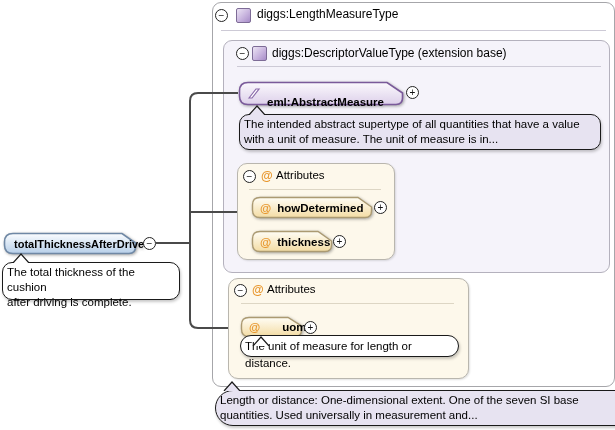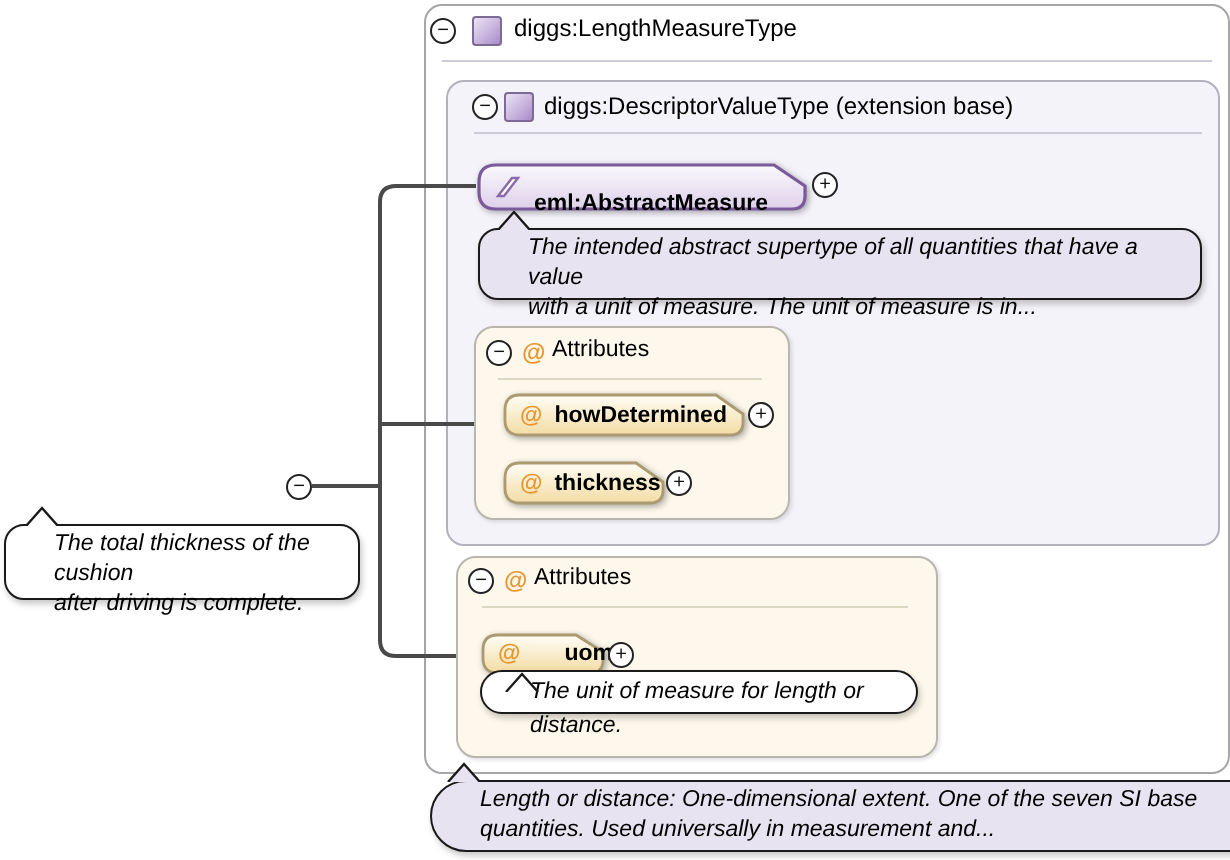--- a/index.html
+++ b/index.html
@@ -24,22 +24,22 @@
   .toggle{width:13px;height:13px;box-sizing:border-box;border:1.2px solid #222;border-radius:50%;
           background:#fff;display:flex;align-items:center;justify-content:center;
           font-size:10px;line-height:10px;font-weight:400;color:#111;cursor:pointer;}
   .at{color:#e8972e;font-weight:bold;font-size:12px;}
   
   .shape{display:flex;align-items:center;filter:drop-shadow(1px 1.5px 1.5px rgba(60,60,60,0.45));}
   .shape svg.bgshape{position:absolute;left:0;top:0;}
   .shape .lbl{position:relative;font-weight:bold;font-size:11.5px;white-space:nowrap;}
   
   .note{box-sizing:border-box;border:1px solid #1a1a1a;border-radius:10px;
-        font-size:11.5px;line-height:15px;padding:2px 24px;
-        box-shadow:1px 2px 3px rgba(0,0,0,0.22);font-style:italic;}
+        font-size:11.5px;line-height:15px;padding:2px 4px;
+        box-shadow:1px 2px 3px rgba(0,0,0,0.22);}
   .note-purple{background:#e7e3f1;}
   .note-white{background:#ffffff;}
   .pre{white-space:pre-line;}
   .pointer{width:18px;height:10px;}
 </style>
 </head>
 <body>
 
 <div class="canvas">
 
@@ -137,20 +137,32 @@
     <span class="at" style="position:relative;margin-left:9px;font-size:11.5px;">@</span>
     <span class="lbl" style="margin-left:22px;">uom</span>
   </div>
   <div class="abs toggle" style="left:304px;top:321px;">+</div>
 
   <div class="abs note note-white" style="left:240px;top:335px;width:219px;height:22px;line-height:17px;border-radius:11px;">The unit of measure for length or distance.</div>
   <svg class="abs pointer" style="left:252px;top:336px;">
     <path d="M1,10 L9,1 L17,10" fill="#ffffff" stroke="#1a1a1a" stroke-width="1.2"></path>
   </svg>
 
+  <div class="abs shape" style="left:3px;top:232px;width:134px;height:23px;">
+    <svg class="bgshape" width="134" height="23">
+      <defs>
+          <linearGradient id="gB" x1="0" y1="0" x2="0" y2="1">
+        <stop offset="0" stop-color="#fbfdff"></stop>
+            <stop offset="1" stop-color="#b7cfe9"></stop>
+      </linearGradient>
+        </defs>
+      <path d="M10,1.5 L119,1.5 L132.5,11 L132.5,15 Q132.5,21.5 126,21.5 L10,21.5 Q1.5,21.5 1.5,13 L1.5,10 Q1.5,1.5 10,1.5 Z" fill="url(#gB)" stroke="#6f88a5" stroke-width="1.6"></path>
+    </svg>
+    <span class="lbl" style="margin-left:11px;font-size:11px;">totalThicknessAfterDrive</span>
+  </div>
   <div class="abs toggle" style="left:143px;top:237px;">−</div>
 
   <div class="abs note note-white pre" style="left:2px;top:262px;width:178px;height:38px;">The total thickness of the cushion
 after driving is complete.</div>
   <svg class="abs pointer" style="left:12px;top:253px;">
     <path d="M1,10 L9,1 L17,10" fill="#ffffff" stroke="#1a1a1a" stroke-width="1.2"></path>
   </svg>
 
   <div class="abs note note-purple pre" style="left:215px;top:390px;width:432px;height:36px;border-radius:18px;">Length or distance: One-dimensional extent. One of the seven SI base
 quantities. Used universally in measurement and...</div>

